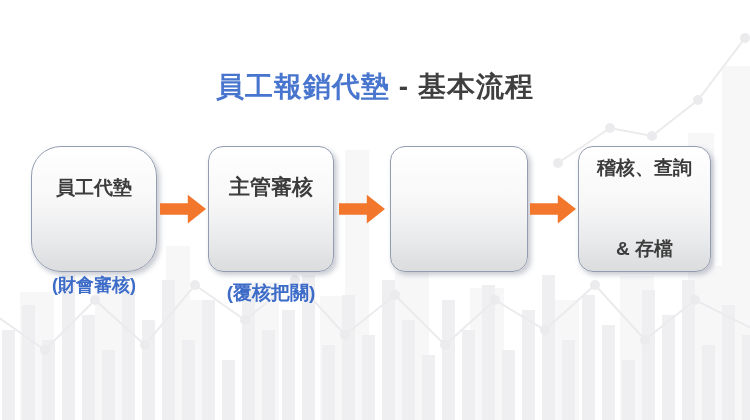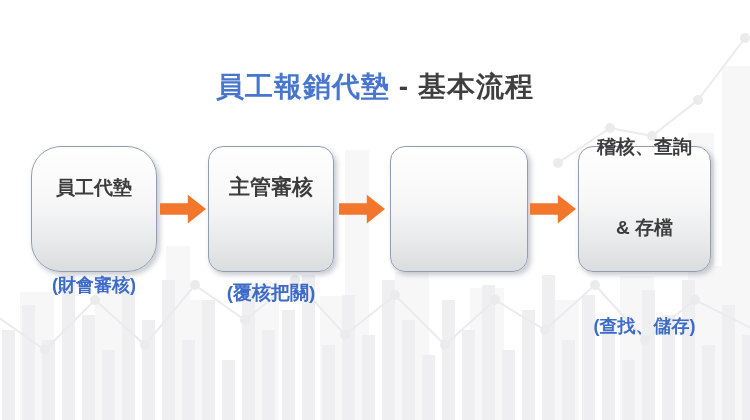--- a/index.html
+++ b/index.html
@@ -154,17 +154,16 @@
       <svg width="46" height="32" viewBox="0 0 48 32">
         <polygon points="0,10 29,10 29,1 48,16 29,31 29,22 0,22" fill="#F2762B"></polygon>
       </svg>
     </div>
 
     <div class="step s4">
       <div class="step-heading">
         <span class="hline">稽核、查詢</span>
         <span class="hline">&amp; 存檔</span>
       </div>
-      <div class="step-sub">(查找、儲存)</div>
     </div>
 
   </div>
 </div>
 
 </body></html>

